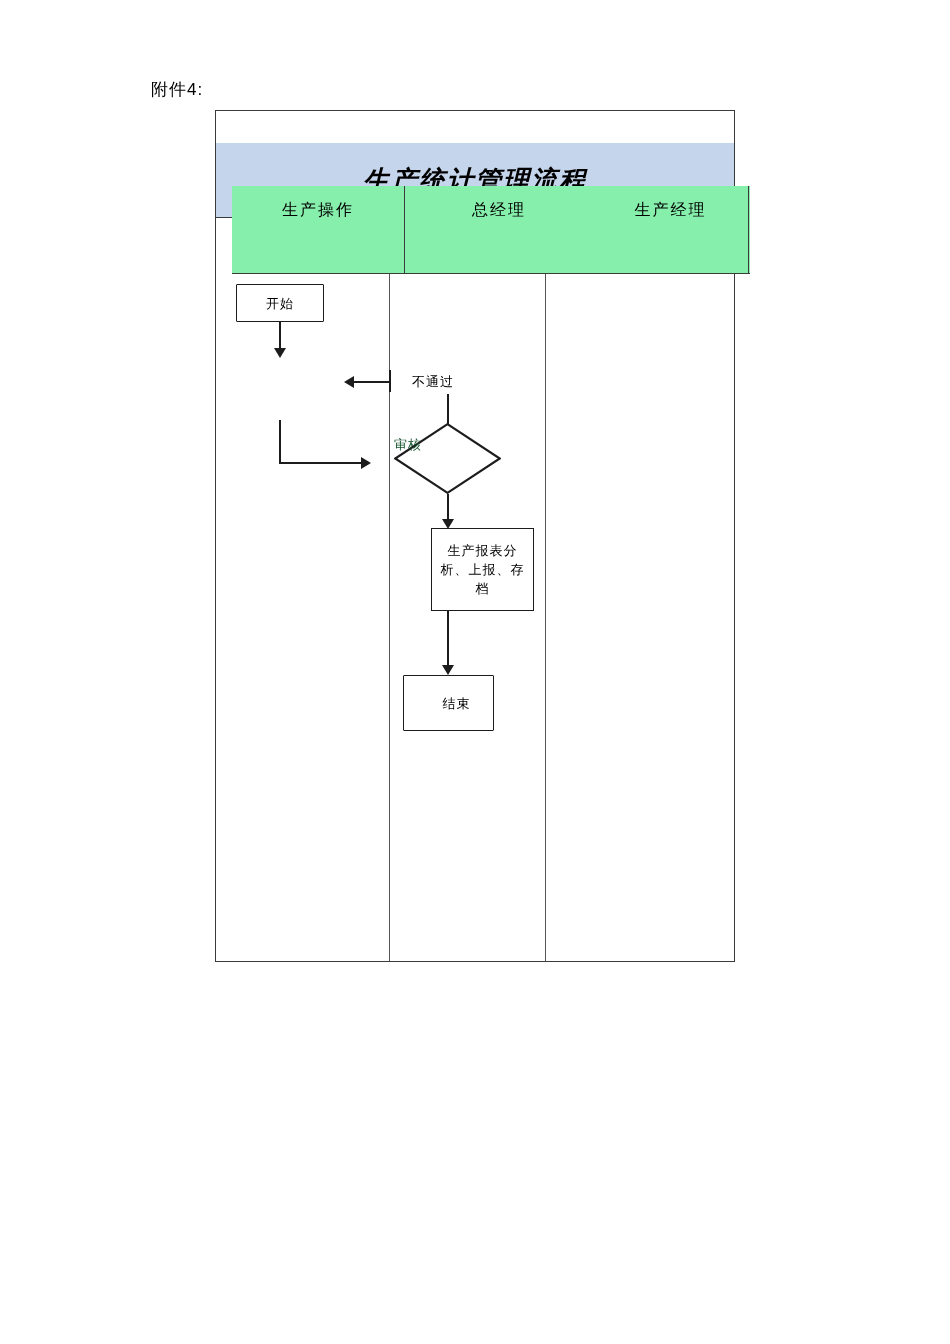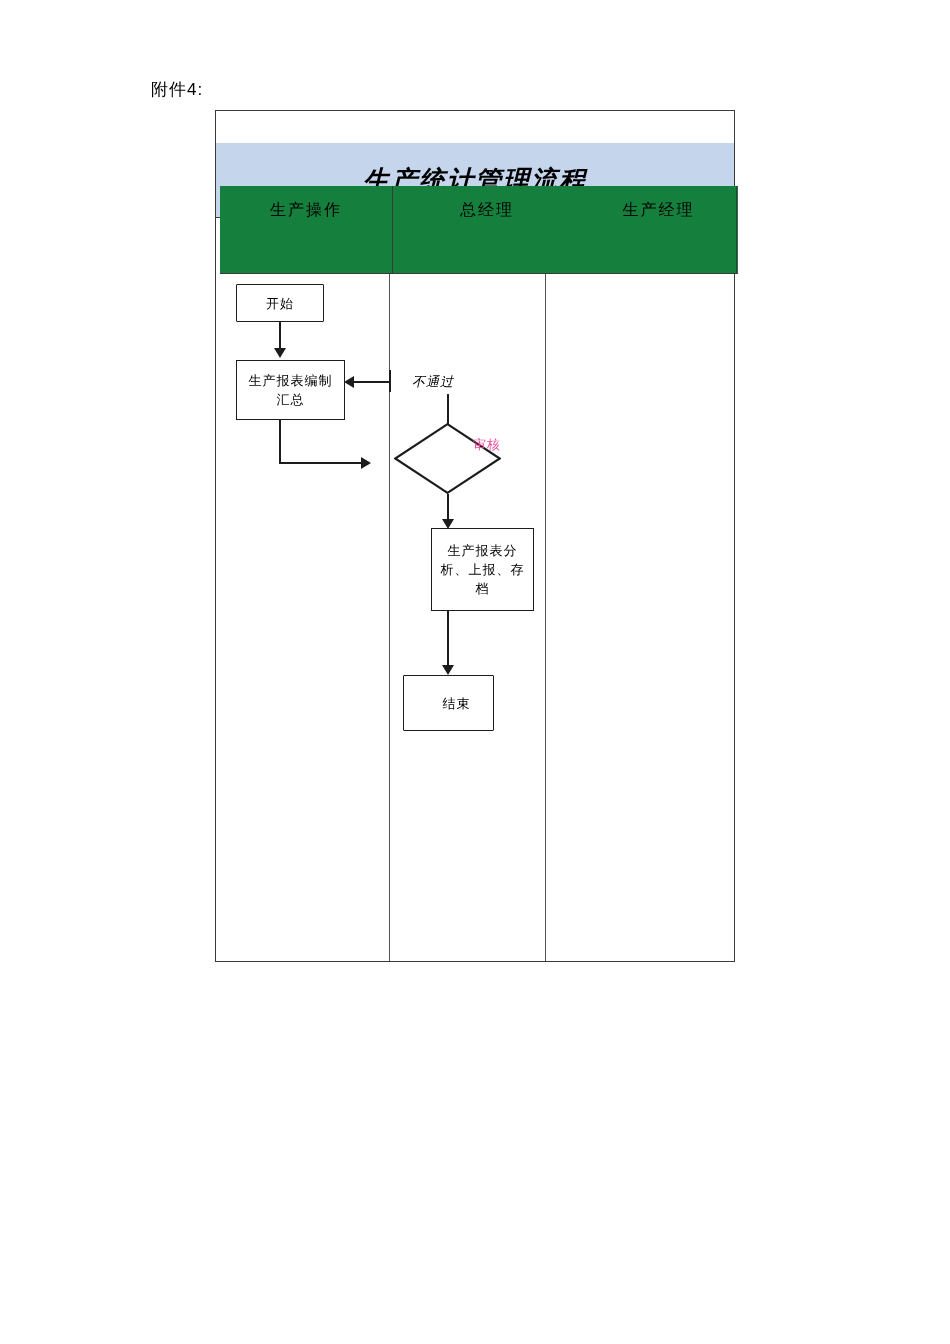--- a/index.html
+++ b/index.html
@@ -55,25 +55,25 @@
     font-family: "DejaVu Serif", "Liberation Serif", serif;
     font-size: 26px;
     font-weight: 700;
     font-style: italic;
     letter-spacing: 2px;
     color: #000;
   }
 
   .header-row {
     position: absolute;
-    left: 4px; top: 75px;
+    left: 16px; top: 75px;
     width: 100%;
     height: 88px;
     box-sizing: border-box;
-    background: #15803d;
+    background: #86efac;
     border-bottom: 1.5px solid #3a3a3a;
     display: flex;
   }
   .header-cell {
     box-sizing: border-box;
     padding-top: 14px;
     text-align: center;
     font-family: "DejaVu Serif", "Liberation Serif", serif;
     font-size: 16px;
     letter-spacing: 2px;
@@ -134,26 +134,26 @@
   }
   #node-review .diamond-shape {
     position: absolute;
     inset: 0;
   }
   #node-review .diamond-label {
     position: absolute;
     left: 0;
     top: 14px;
     width: 100%;
-    text-align: right;
+    text-align: left;
     font-family: "DejaVu Serif", "Liberation Serif", serif;
     font-size: 13px;
     line-height: 15px;
     letter-spacing: 1px;
-    color: #ec4899;
+    color: #14532d;
     overflow: hidden;
     height: 26px;
   }
 
   
   .conn-line {
     position: absolute;
     background: #1c1c1c;
   }
   .conn-v { width: 1.8px; }
@@ -220,37 +220,34 @@
     <div class="arrow-head arrow-down" style="left:58px; top:74px;"></div>
 
     <div class="conn-line conn-v" style="left:63px; top:146px; height:43px;"></div>
     <div class="conn-line conn-h" style="left:63px; top:188px; width:83px;"></div>
     <div class="arrow-head arrow-right" style="left:145px; top:183px;"></div>
 
     <div class="conn-line conn-v" style="left:173px; top:96px; height:22px;"></div>
     <div class="conn-line conn-h" style="left:137px; top:107px; width:37px;"></div>
     <div class="arrow-head arrow-left" style="left:128px; top:102px;"></div>
 
-    <div class="edge-label" style="left:196px; top:99px;font-style:italic;">不通过</div>
+    <div class="edge-label" style="left:196px; top:99px;">不通过</div>
 
     <div class="conn-line conn-v" style="left:231px; top:120px; height:30px;"></div>
 
     <div class="conn-line conn-v" style="left:231px; top:220px; height:28px;"></div>
     <div class="arrow-head arrow-down" style="left:226px; top:245px;"></div>
 
     <div class="conn-line conn-v" style="left:231px; top:337px; height:57px;"></div>
     <div class="arrow-head arrow-down" style="left:226px; top:391px;"></div>
 
     <div class="node terminator" id="node-start">
       <span>开始</span>
     </div>
 
-    <div class="node" id="node-compile">
-      <span>生产报表编制汇总</span>
-    </div>
 
     <div id="node-review">
       <svg class="diamond-shape" viewBox="0 0 107 71" preserveAspectRatio="none">
         <polygon points="53.5,1.2 105.8,35.5 53.5,69.8 1.2,35.5" fill="#ffffff" stroke="#1c1c1c" stroke-width="2.2"></polygon>
       </svg>
       <div class="diamond-label">审核</div>
     </div>
 
     <div class="node" id="node-analysis">
       <span>生产报表分析、上报、存档</span>

